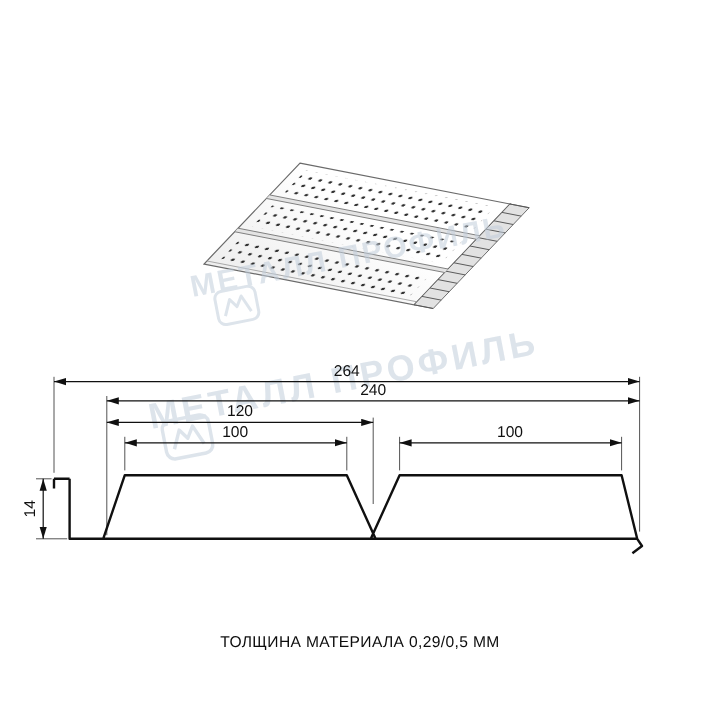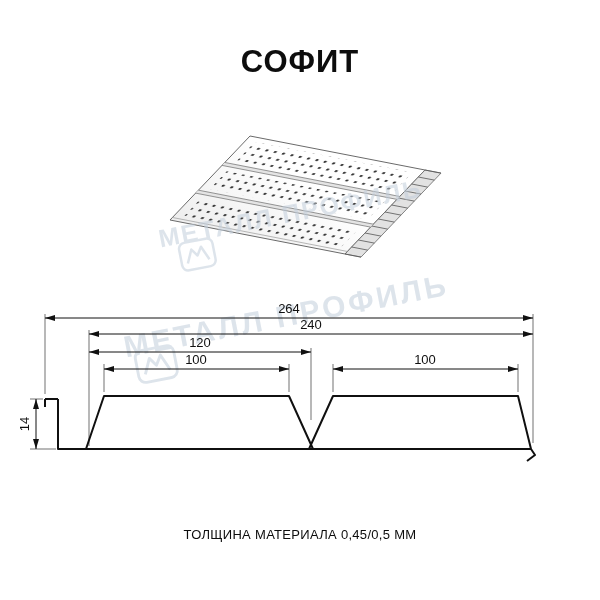--- a/index.html
+++ b/index.html
@@ -27,21 +27,20 @@
   .wm{fill:#c2cedb;font-family:"Liberation Sans",sans-serif;font-weight:bold;
       font-size:25px;letter-spacing:2px;text-anchor:middle;}
   .wm-big{font-size:30px;letter-spacing:3px;}
   .wm-logo rect,.wm-logo path{fill:none;stroke:#c2cedb;stroke-width:2.5;stroke-linejoin:round;}
 </style>
 </head>
 <body>
 
 <div class="page">
 
-  <h1 class="title">СОФИТ</h1>
 
   <svg class="drawing" width="600" height="600" viewBox="0 0 600 600">
     <defs>
       <marker id="ae" markerWidth="11" markerHeight="8" refX="10" refY="3" orient="auto" markerUnits="userSpaceOnUse">
         <path d="M0,0 L10,3 L0,6 Z" fill="#101010"></path>
       </marker>
       <marker id="as" markerWidth="11" markerHeight="8" refX="0" refY="3" orient="auto" markerUnits="userSpaceOnUse">
         <path d="M10,0 L0,3 L10,6 Z" fill="#101010"></path>
       </marker>
       <linearGradient id="panelGrad" gradientUnits="userSpaceOnUse" x1="250" y1="136" x2="170" y2="250">
@@ -135,14 +134,14 @@
     </g>
 
     <g>
       <line class="ext" x1="30" y1="399" x2="43" y2="399"></line>
       <line class="ext" x1="30" y1="449" x2="56" y2="449"></line>
       <line class="dim" x1="36" y1="399" x2="36" y2="449" marker-start="url(#as)" marker-end="url(#ae)"></line>
       <text class="dt" transform="translate(29,424) rotate(-90)">14</text>
     </g>
   </svg>
 
-  <div class="footer">ТОЛЩИНА МАТЕРИАЛА 0,45/0,5 ММ</div>
+  <div class="footer">ТОЛЩИНА МАТЕРИАЛА 0,29/0,5 ММ</div>
 </div>
 
 </body></html>

